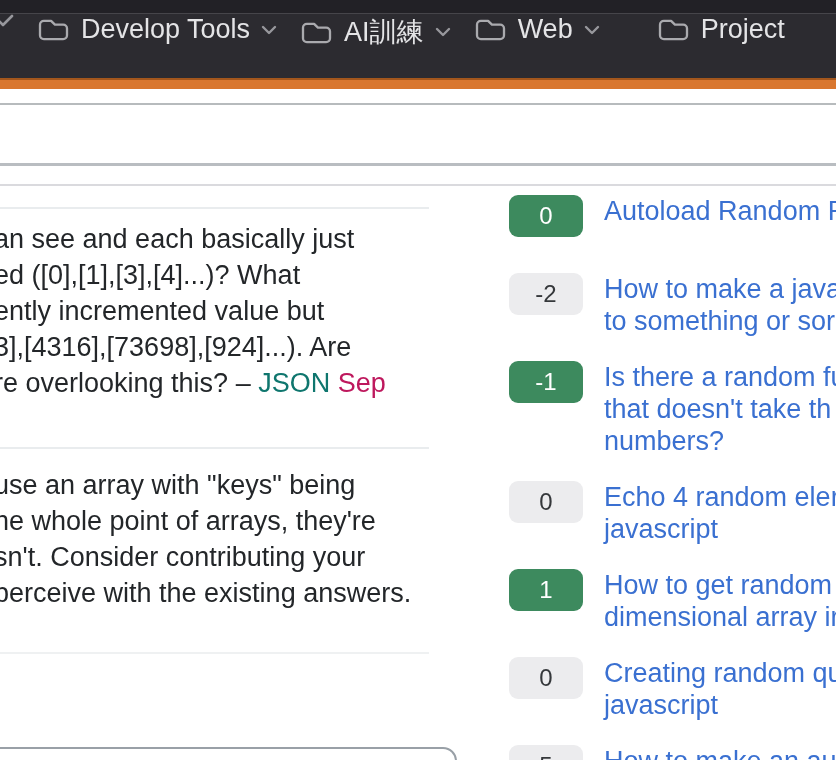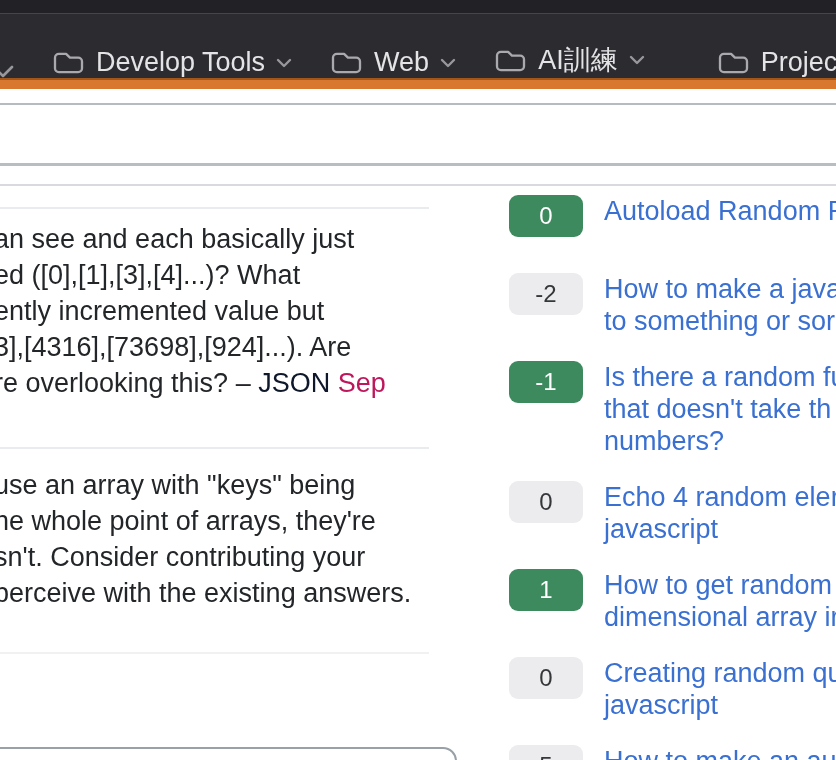--- a/index.html
+++ b/index.html
@@ -3,43 +3,43 @@
 <meta charset="utf-8">
 <style>
   html,body{margin:0;padding:0;}
   body{
     width:836px;height:760px;overflow:hidden;position:relative;
     background:#ffffff;font-family:"Liberation Sans", sans-serif;
   }
   
   .tabstrip{height:13px;background:#222126;border-bottom:1px solid #46454a;}
   .bmbar{
-    height:64px;background:#2c2b30;display:flex;align-items:flex-end;
-    gap:38px;overflow:hidden;white-space:nowrap;
+    height:64px;background:#2c2b30;display:flex;align-items:flex-start;
+    gap:23px;overflow:hidden;white-space:nowrap;
   }
   .bm-item{display:flex;align-items:center;gap:11px;flex:0 0 auto;cursor:default;}
   .bm-item .label{color:#e4e4e6;font-size:27px;}
   .bm-item svg{display:block;}
   .lone-chev{margin-left:-8px;}
   .bm-item.proj{margin-left:34px;}
   .accentbar{height:9px;background:#d9772f;border-top:2px solid #a3561c;}
   .zone1{height:14px;background:#fff;border-bottom:2px solid #b7bbbd;}
   .zone2{height:58px;background:#fff;border-bottom:3px solid #b9bdc1;}
   .zone3{height:18px;background:#fff;border-bottom:2px solid #dadade;}
 
   
   .divider-left{position:absolute;left:0;width:429px;height:2px;background:#e9ecee;}
   #div1{top:207px;} #div2{top:447px;} #div3{top:652px;background:#eff1f2;}
   .comment{
     position:absolute;left:-6px;width:540px;
     font-size:27px;line-height:36px;color:#232629;
   }
   #comment1{top:221px;} #comment2{top:467px;}
   .comment .ln{white-space:nowrap;}
-  .author-link{color:#0f172a;cursor:pointer;margin-top:32px;}
+  .author-link{color:#0f766e;cursor:pointer;margin-top:32px;}
   .ts{color:#be185d;}
   .addbox{
     position:absolute;top:747px;left:-40px;width:497px;height:120px;
     box-sizing:border-box;border:2px solid #99a0a7;border-radius:14px;background:#fff;
   }
 
   
   .related{position:absolute;left:509px;top:195px;width:420px;}
   .rrow{display:flex;align-items:flex-start;gap:21px;margin-bottom:24px;}
   .rrow.first{margin-bottom:36px;}
@@ -71,31 +71,31 @@
     <span class="label">Develop Tools</span>
     <svg width="16" height="10" viewBox="0 0 16 10">
         <polyline points="2,2 8,8 14,2" fill="none" stroke="#97979c" stroke-width="2.4" stroke-linecap="round" stroke-linejoin="round"></polyline>
       </svg>
   </div>
 
   <div class="bm-item">
     <svg width="33" height="27" viewBox="0 0 34 28">
         <path d="M3 9 a4 4 0 0 1 4 -4 h7.5 l4 4 H27 a4 4 0 0 1 4 4 v7 a4 4 0 0 1 -4 4 H7 a4 4 0 0 1 -4 -4 z" fill="none" stroke="#aaaaae" stroke-width="2.4" stroke-linejoin="round"></path>
       </svg>
-    <span class="label">Web</span>
+    <span class="label">AI訓練</span>
     <svg width="16" height="10" viewBox="0 0 16 10">
         <polyline points="2,2 8,8 14,2" fill="none" stroke="#97979c" stroke-width="2.4" stroke-linecap="round" stroke-linejoin="round"></polyline>
       </svg>
   </div>
 
   <div class="bm-item">
     <svg width="33" height="27" viewBox="0 0 34 28">
         <path d="M3 9 a4 4 0 0 1 4 -4 h7.5 l4 4 H27 a4 4 0 0 1 4 4 v7 a4 4 0 0 1 -4 4 H7 a4 4 0 0 1 -4 -4 z" fill="none" stroke="#aaaaae" stroke-width="2.4" stroke-linejoin="round"></path>
       </svg>
-    <span class="label">AI訓練</span>
+    <span class="label">Web</span>
     <svg width="16" height="10" viewBox="0 0 16 10">
         <polyline points="2,2 8,8 14,2" fill="none" stroke="#97979c" stroke-width="2.4" stroke-linecap="round" stroke-linejoin="round"></polyline>
       </svg>
   </div>
 
   <div class="bm-item proj">
     <svg width="33" height="27" viewBox="0 0 34 28">
         <path d="M3 9 a4 4 0 0 1 4 -4 h7.5 l4 4 H27 a4 4 0 0 1 4 4 v7 a4 4 0 0 1 -4 4 H7 a4 4 0 0 1 -4 -4 z" fill="none" stroke="#aaaaae" stroke-width="2.4" stroke-linejoin="round"></path>
       </svg>
     <span class="label">Project</span>

